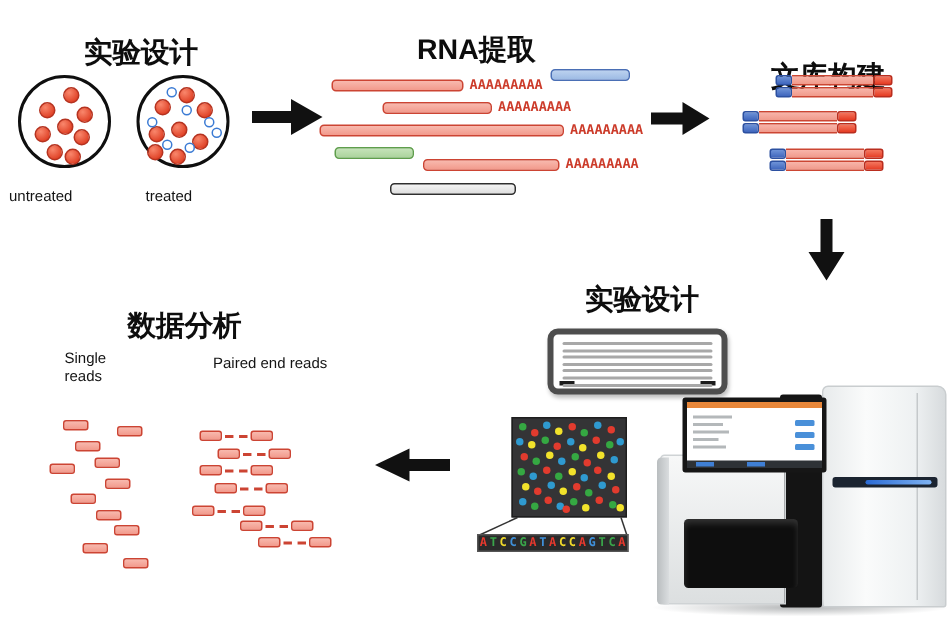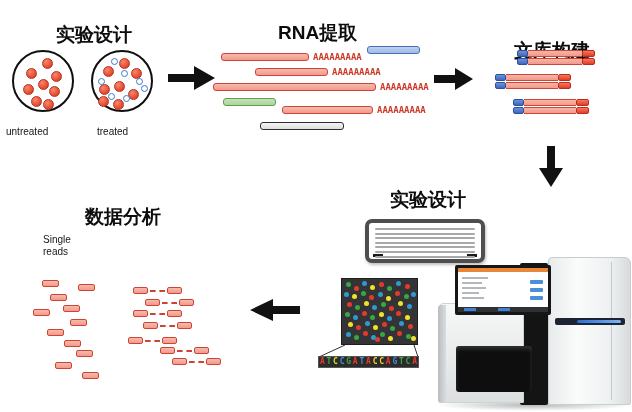--- a/index.html
+++ b/index.html
@@ -306,20 +306,21 @@
       </div>
     </div>
   </div>
 
   <svg class="arrow" style="left:249px;top:297px;" width="52" height="26" viewBox="0 0 52 26">
     <polygon points="51,9 24,9 24,2 1,13 24,24 24,17 51,17" fill="#111"></polygon>
   </svg>
 
   <div class="title" style="left:85px;top:204px;">数据分析</div>
   <div class="label wrap" style="left:43px;top:234px;width:52px;">Single reads</div>
+  <div class="label wrap" style="left:142px;top:237px;width:88px;">Paired end reads</div>
   <div id="reads-layer">
       <div class="read" style="left: 42px; top: 280px;"></div>
       <div class="read" style="left: 78px; top: 284px;"></div>
       <div class="read" style="left: 50px; top: 294px;"></div>
       <div class="read" style="left: 63px; top: 305px;"></div>
       <div class="read" style="left: 33px; top: 309px;"></div>
       <div class="read" style="left: 70px; top: 319px;"></div>
       <div class="read" style="left: 47px; top: 329px;"></div>
       <div class="read" style="left: 64px; top: 340px;"></div>
       <div class="read" style="left: 76px; top: 350px;"></div>

